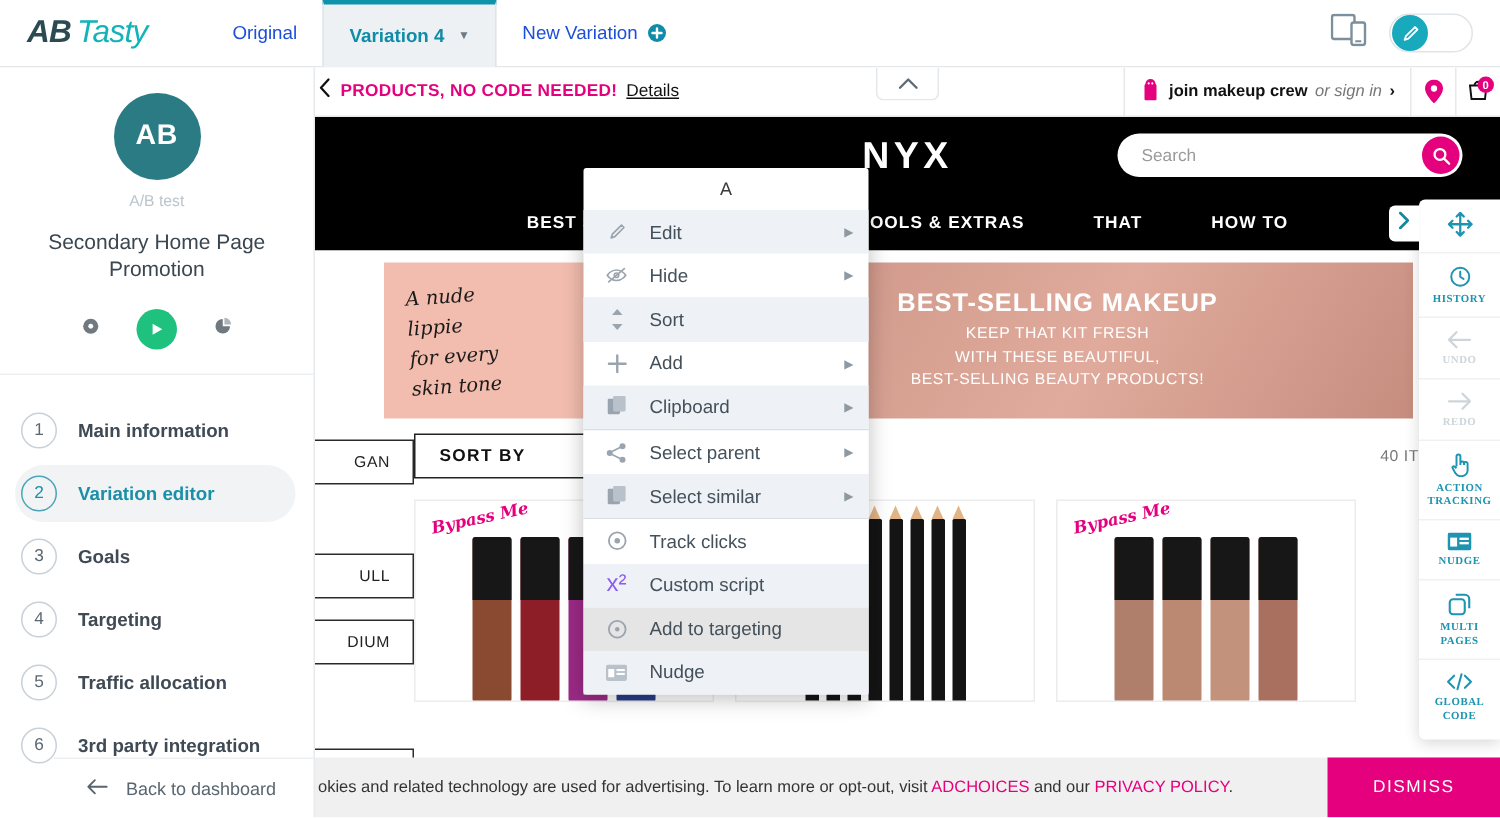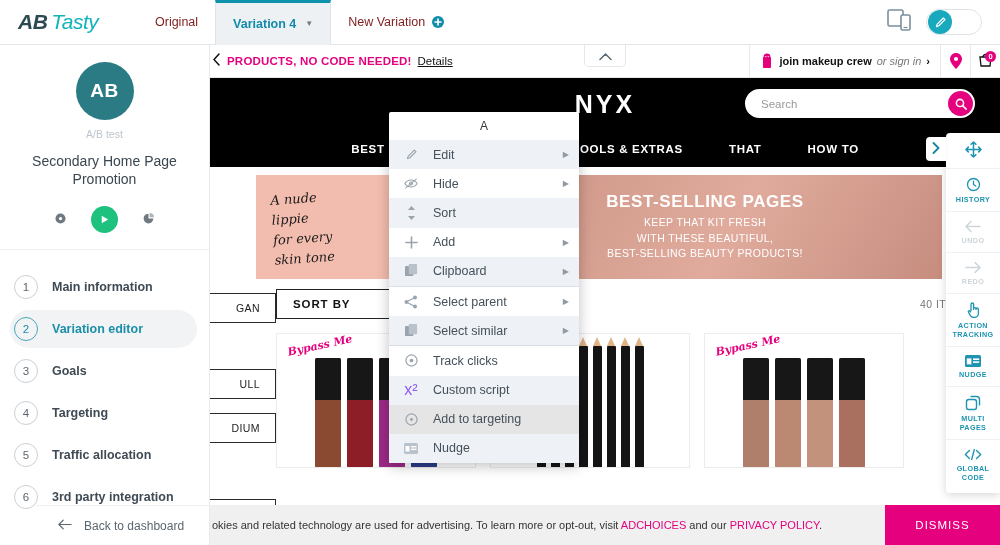--- a/index.html
+++ b/index.html
@@ -15,21 +15,21 @@
     position: absolute; top: 0; left: 0; width: 1000px; height: 45px;
     background: #ffffff; border-bottom: 1px solid #e3e7ea;
     display: flex; align-items: center;
   }
   .logo { width: 138px; padding-left: 18px; display: flex; align-items: baseline; }
   .logo .ab { font-size: 21px; font-weight: bold; color: #2b4a52; letter-spacing: -.5px; font-style: italic; }
   .logo .tasty { font-size: 21px; color: #12b3b9; font-style: italic; margin-left: 4px; letter-spacing: -.5px;}
   .tabs { display: flex; align-items: stretch; height: 45px; }
   .tab {
     display: flex; align-items: center; padding: 0 17px; font-size: 12.5px;
-    color: #7f1d1d; cursor: pointer; height: 45px; white-space: nowrap;
+    color: #1d4ed8; cursor: pointer; height: 45px; white-space: nowrap;
   }
   .tab.active {
     background: #eef1f4; color: #108ca8; font-weight: bold;
     border-top: 3px solid #0f93ad; border-left: 1px solid #e0e4e8; border-right: 1px solid #e0e4e8;
   }
   .tab .caret { margin-left: 9px; font-size: 8px; color: #6d7b85; }
   .tab .plusicon { margin-left: 7px; display:inline-flex; }
   .topright { margin-left: auto; display: flex; align-items: center; padding-right: 18px; gap: 14px; }
   .toggle-pill {
     width: 56px; height: 26px; border-radius: 14px; background: #ffffff;
@@ -248,21 +248,21 @@
   .ctx-sep { height: 1px; background: #d9dfe5; }
 
   
   .rtool {
     position: absolute; right: 0; top: 133px; width: 54px;
     background: #fff; box-shadow: 0 2px 10px rgba(0,0,0,.16); z-index: 40;
     border-radius: 4px 0 0 4px; padding-bottom: 4px;
   }
   .rtool-item {
     padding: 8px 2px 7px; display: flex; flex-direction: column; align-items: center;
-    gap: 3px; border-bottom: 1px solid #eef1f3; cursor: pointer; color: #1d94b0;
+    gap: 3px; border-bottom: 1px solid #eef1f3; cursor: pointer; color: #1d94b0; font-family: Liberation Serif, serif;
   }
   .rtool-item:last-child { border-bottom: none; }
   .rtool-label {
     font-size: 7.2px; letter-spacing: .4px; text-align: center; line-height: 1.25;
     font-weight: bold;
   }
   .rtool-item.disabled { color: #cdd5da; cursor: default; }
   .expand-chev {
     position: absolute; right: 54px; top: 137px; width: 20px; height: 24px;
     background: #fff; border-radius: 4px 0 0 4px; display: flex;
@@ -453,21 +453,21 @@
     <div class="hero">
       <div class="hero-left">
         <div class="handwriting" style="white-space:pre-line">A nude
 lippie
 for every
 skin tone</div>
         <div class="tube"></div>
       </div>
       <div class="hero-right">
         <div class="hero-tube"></div>
-        <div class="hero-h1">BEST-SELLING PAGES</div>
+        <div class="hero-h1">BEST-SELLING MAKEUP</div>
         <div class="hero-p" style="white-space:pre-line">KEEP THAT KIT FRESH
 WITH THESE BEAUTIFUL,
 BEST-SELLING BEAUTY PRODUCTS!</div>
       </div>
     </div>
 
     <div class="content-area">
       <div class="filters">
         <div class="filter-chip">GAN</div>
         <div class="filter-chip" style="margin-top:46px">ULL</div>

